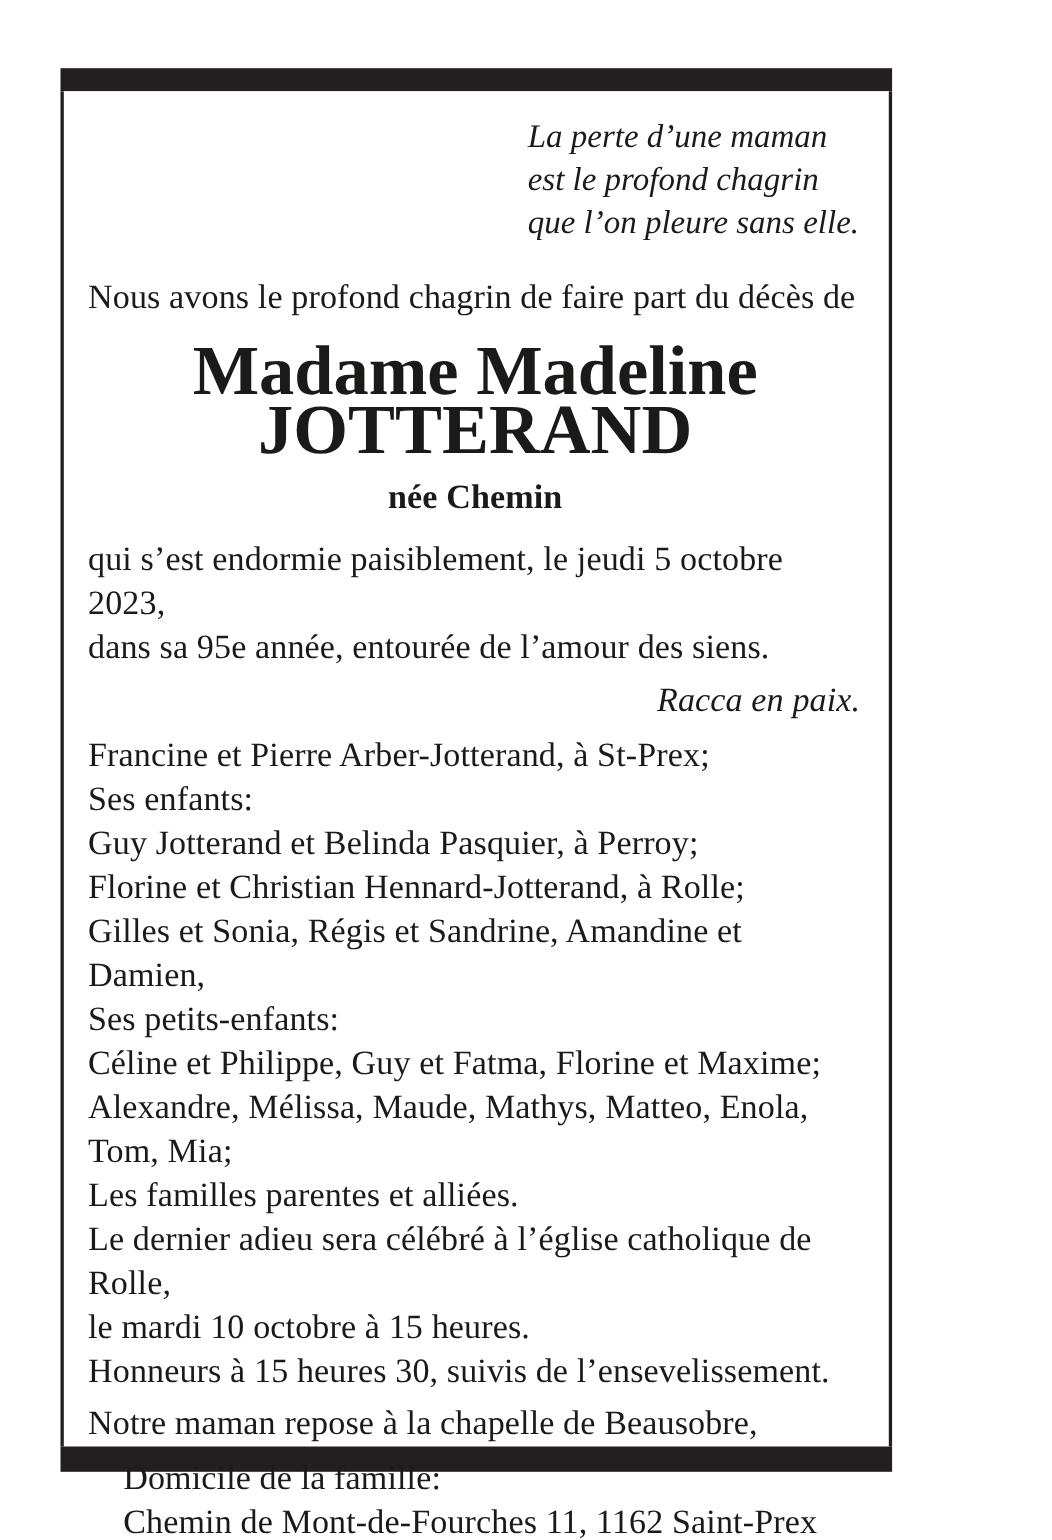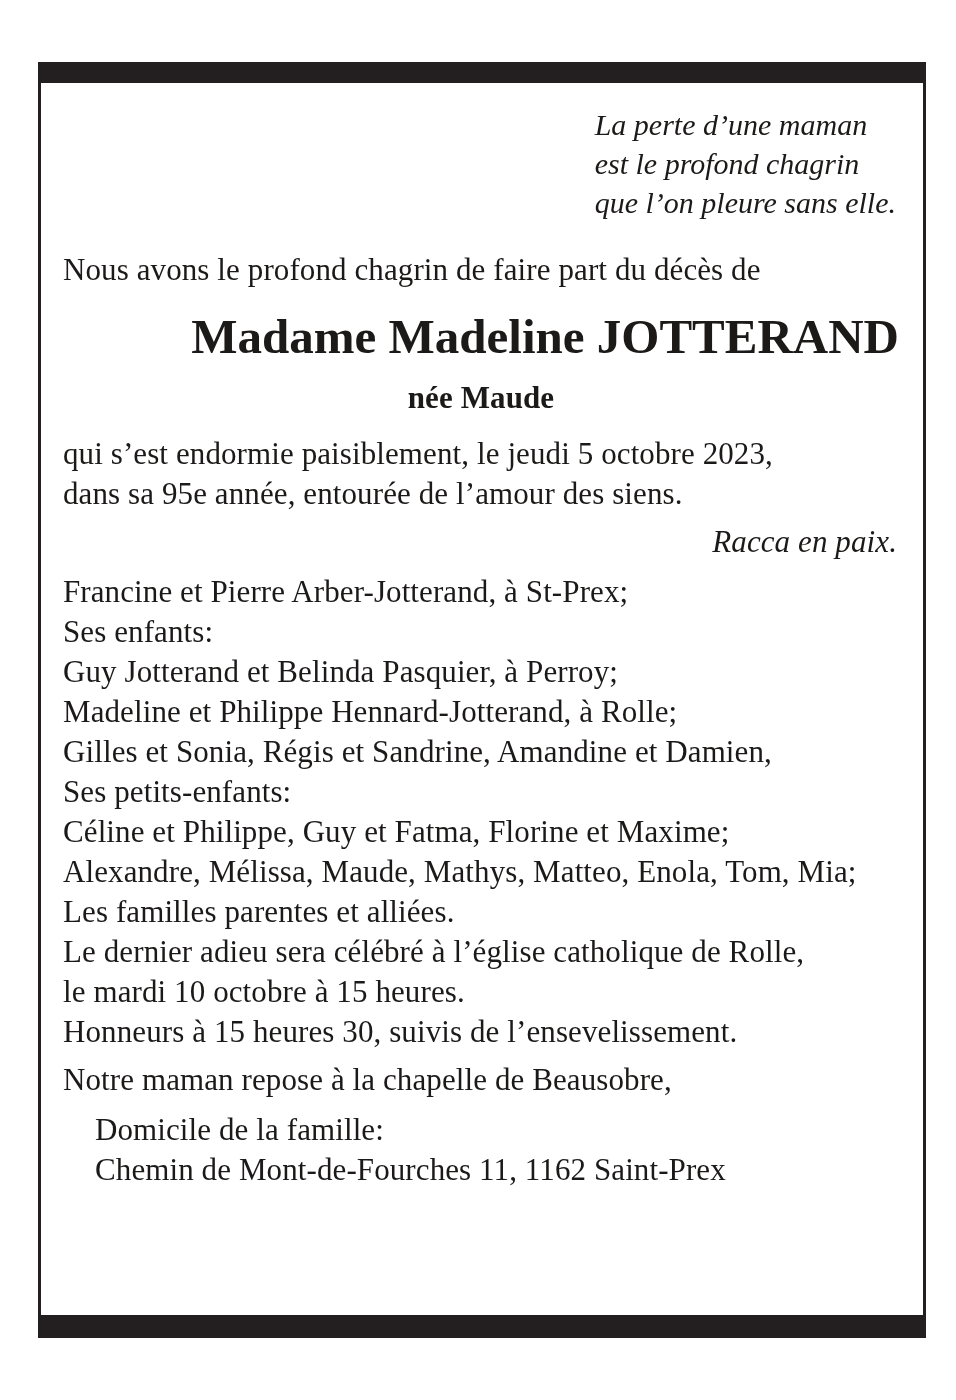--- a/index.html
+++ b/index.html
@@ -10,23 +10,23 @@
   body {
     width: 956px;
     height: 1400px;
     position: relative;
     font-family: "Liberation Serif", serif;
     color: #1c1a19;
     -webkit-font-smoothing: antialiased;
   }
   .sheet {
     position: absolute;
-    left: 38px;
+    left: 55px;
     top: 62px;
-    width: 888px;
+    width: 756px;
   }
   .bar {
     background: #231f20;
     width: 100%;
   }
   .bar.top { height: 21px; }
   .bar.bottom { height: 23px; }
   .content {
     box-sizing: border-box;
     height: 1232px;
@@ -48,24 +48,24 @@
     font-style: italic;
     font-size: 30px;
     line-height: 39px;
     text-align: left;
   }
   .intro {
     margin-top: 28px;
   }
   .deceased-name {
     margin-top: 20px;
-    font-size: 49px;
+    font-size: 64px;
     line-height: 54px;
     font-weight: 700;
-    text-align: right;
+    text-align: center;
     letter-spacing: 0px;
   }
   .maiden-name {
     margin-top: 14px;
     font-weight: 700;
     text-align: center;
   }
   .death-par { margin-top: 16px; }
   .rip {
     margin-top: 8px;
@@ -89,34 +89,34 @@
     <div class="epigraph">
       <div>La perte d’une maman</div>
       <div>est le profond chagrin</div>
       <div>que l’on pleure sans elle.</div>
     </div>
 
     <div class="txt intro">Nous avons le profond chagrin de faire part du décès de</div>
 
     <div class="deceased-name">Madame Madeline JOTTERAND</div>
 
-    <div class="txt maiden-name">née Maude</div>
+    <div class="txt maiden-name">née Chemin</div>
 
     <div class="txt death-par">
       <div>qui s’est endormie paisiblement, le jeudi 5 octobre 2023,</div>
       <div>dans sa 95e année, entourée de l’amour des siens.</div>
     </div>
 
     <div class="txt rip">Racca en paix.</div>
 
     <div class="txt family">
       <div>Francine et Pierre Arber-Jotterand, à St-Prex;</div>
       <div>Ses enfants:</div>
       <div>Guy Jotterand et Belinda Pasquier, à Perroy;</div>
-      <div>Madeline et Philippe Hennard-Jotterand, à Rolle;</div>
+      <div>Florine et Christian Hennard-Jotterand, à Rolle;</div>
       <div>Gilles et Sonia, Régis et Sandrine, Amandine et Damien,</div>
       <div>Ses petits-enfants:</div>
       <div>Céline et Philippe, Guy et Fatma, Florine et Maxime;</div>
       <div>Alexandre, Mélissa, Maude, Mathys, Matteo, Enola, Tom, Mia;</div>
       <div>Les familles parentes et alliées.</div>
     </div>
 
     <div class="txt ceremony">
       <div>Le dernier adieu sera célébré à l’église catholique de Rolle,</div>
       <div>le mardi 10 octobre à 15 heures.</div>

